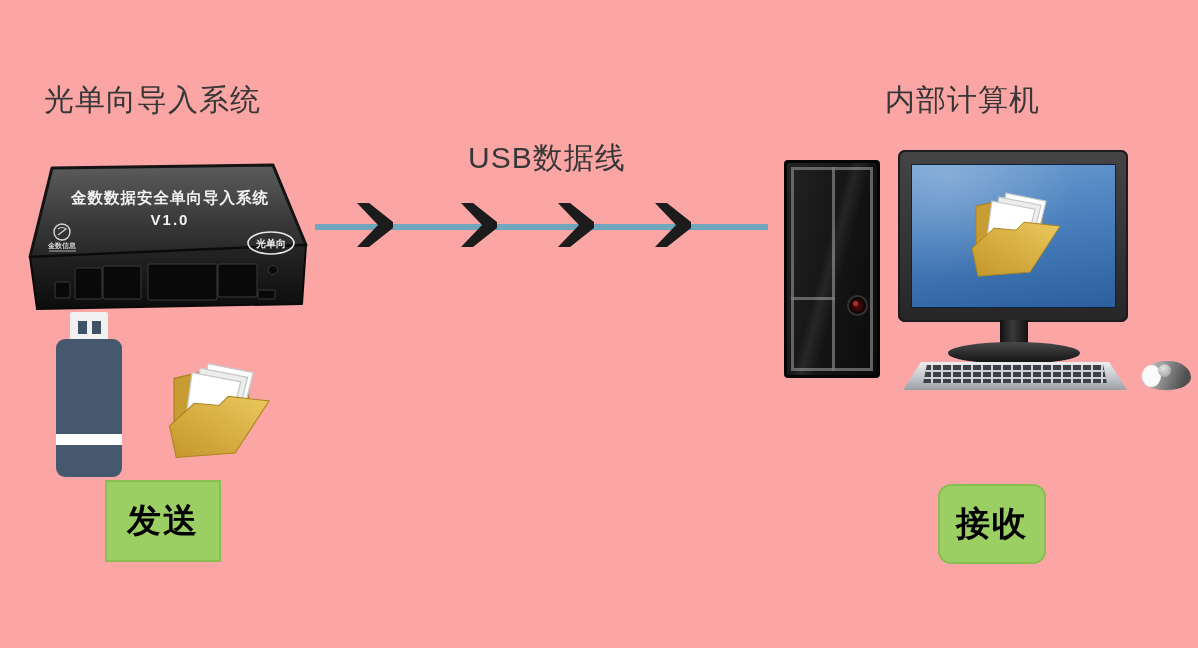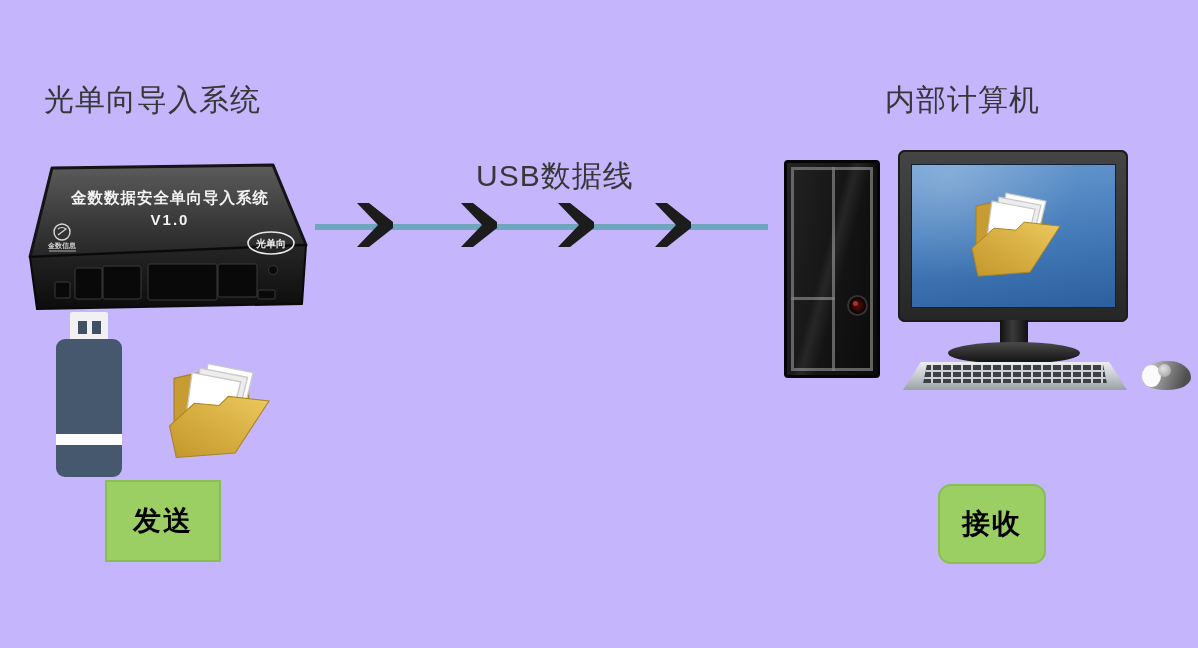--- a/index.html
+++ b/index.html
@@ -1,27 +1,27 @@
 <!DOCTYPE html>
 <html style="--cable: #6fa6bd; --arrow: #1c1c1c; --action-bg: #9bce63; --action-border: #88bf52; --action-text: #000000; --screen-top: #6a9bd0; --screen-bottom: #2b5f9e; --folder-gold: #d9ae3e; --usb-body: #46586e;"><head>
 <meta charset="utf-8">
 <style>
   html,body { margin:0; padding:0; background:#fff; }
   .canvas {
     position:relative; width:1198px; height:648px; overflow:hidden;
-    background:#c4b5fd;
+    background:#fca5a5;
     font-family:"Liberation Sans","DejaVu Sans",sans-serif;
     text-align:center;
   }
   .title {
     position:absolute; color:#373737; font-size:30px; letter-spacing:1px;
     white-space:nowrap;
   }
   .title.left  { left:44px;  top:80px;  }
-  .title.cable { left:468px; top:156px;margin-left:8px; }
+  .title.cable { left:468px; top:138px; }
   .title.right { left:885px; top:80px;  }
 
   
   .cable-line {
     position:absolute; left:315px; top:224px; width:453px; height:6px;
     background:var(--cable,#6fa6bd);
   }
   .arrow { position:absolute; width:36px; height:44px; top:203px; }
   .arrow.a1 { left:357px; } .arrow.a2 { left:461px; }
   .arrow.a3 { left:558px; } .arrow.a4 { left:655px; }
@@ -46,21 +46,21 @@
   .usb-stripe { position:absolute; left:0; top:95px; width:66px; height:11px; background:#ffffff; }
 
   
   .folder-left   { position:absolute; left:160px; top:358px; width:114px; height:104px; }
   .folder-screen { position:absolute; left:50%; top:50%; width:100px; height:92px; transform:translate(-50%,-52%); }
 
   
   .action-box {
     position:absolute; display:flex; align-items:center; justify-content:center;
     background:var(--action-bg,#9bce63); border:2px solid var(--action-border,#88bf52);
-    color:var(--action-text,#000); font-size:28px; font-weight:bold; letter-spacing:2px;
+    color:var(--action-text,#000); font-size:34px; font-weight:bold; letter-spacing:2px;
   }
   .action-box.send    { left:105px; top:480px; width:112px; height:78px; }
   .action-box.receive { left:938px; top:484px; width:104px; height:76px;border-radius:13px; }
 
   
   .tower {
     position:absolute; left:784px; top:160px; width:96px; height:218px;
     background:linear-gradient(100deg,#232323 0%,#161616 45%,#0b0b0b 100%);
     border:3px solid #050505; border-radius:4px; box-sizing:border-box;
   }

